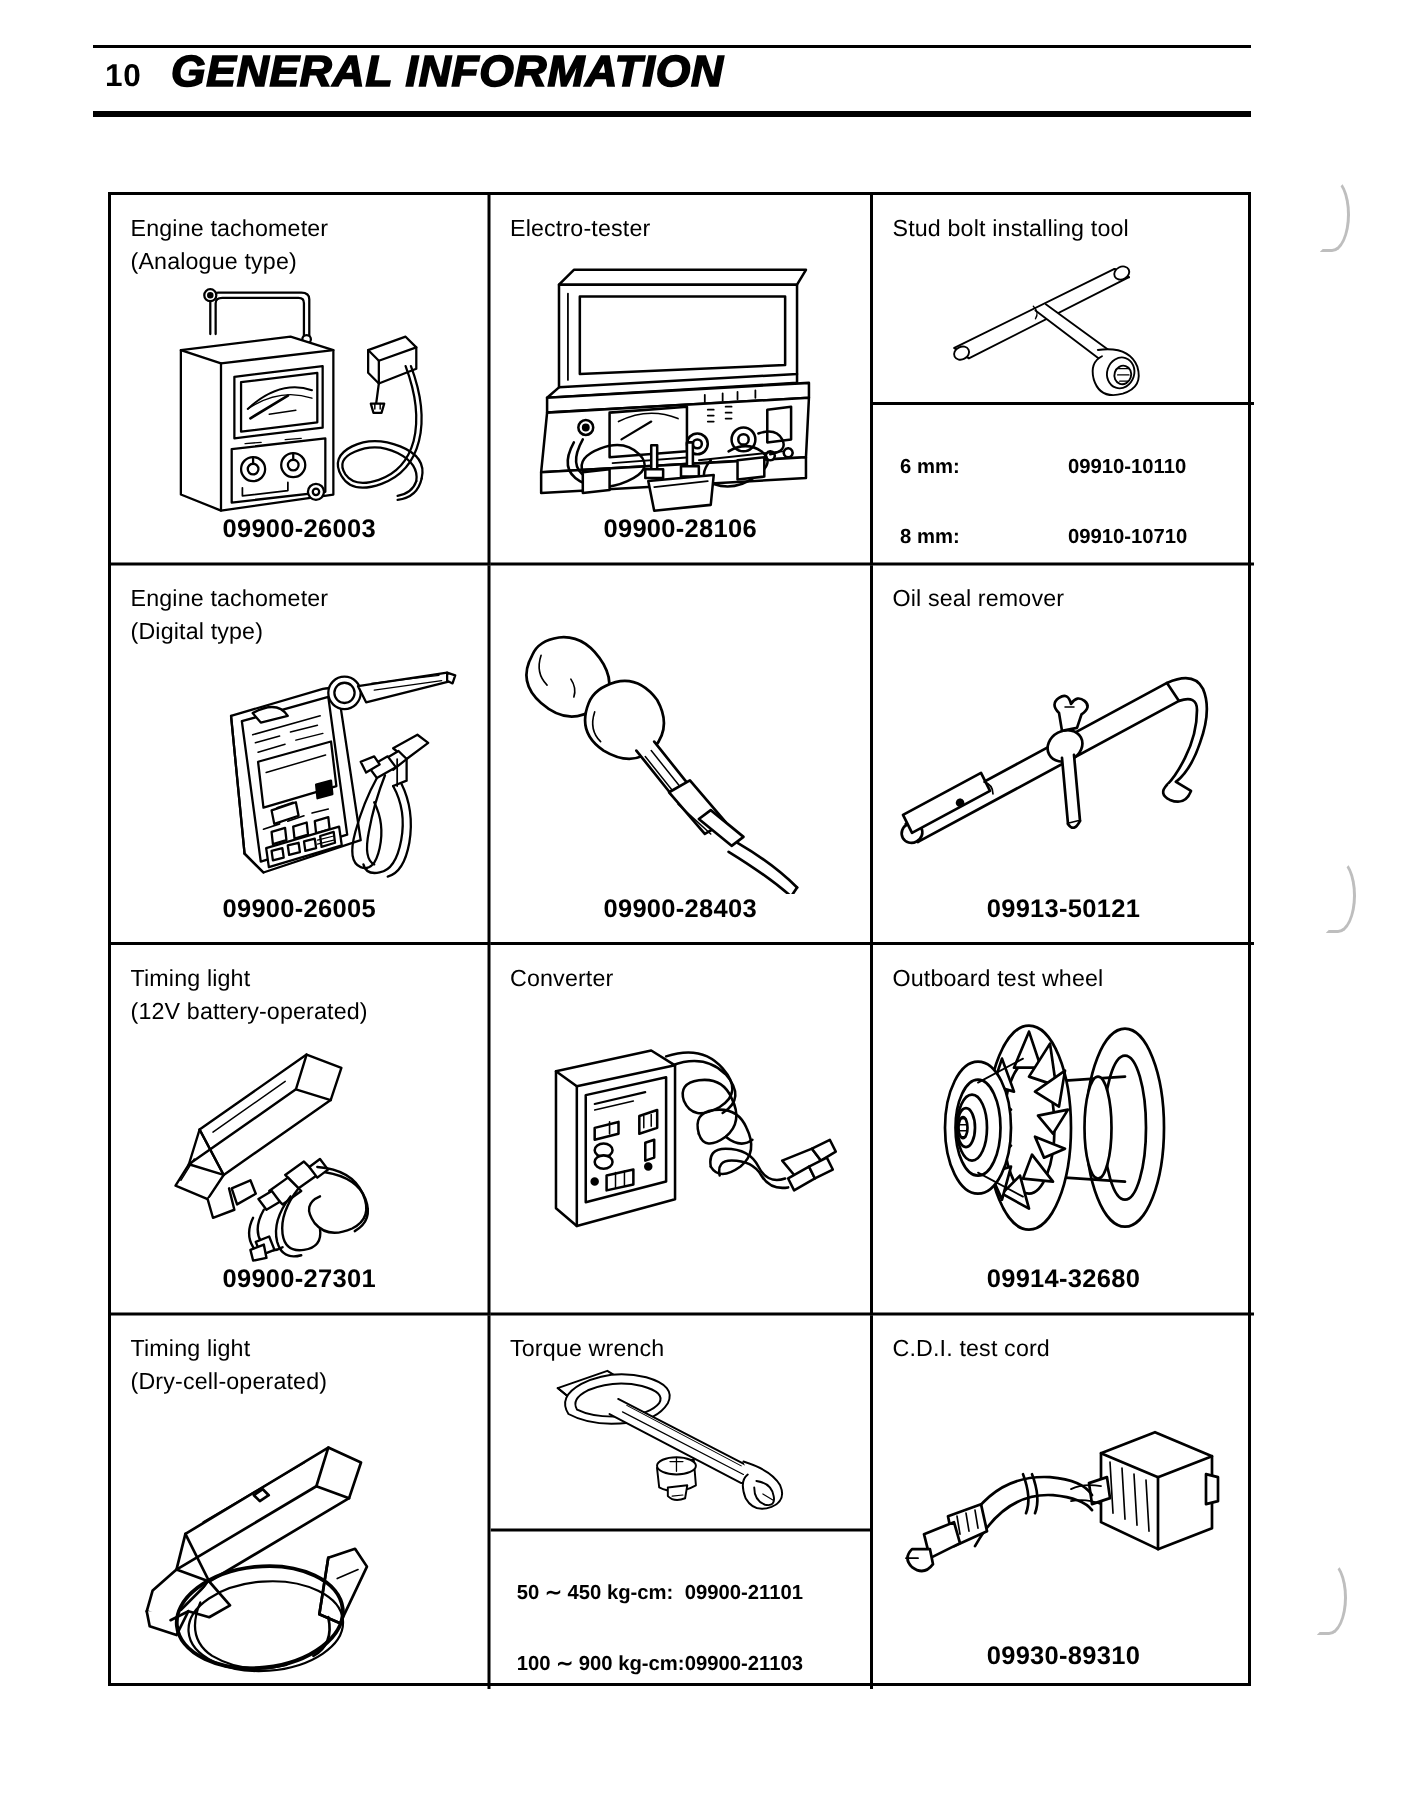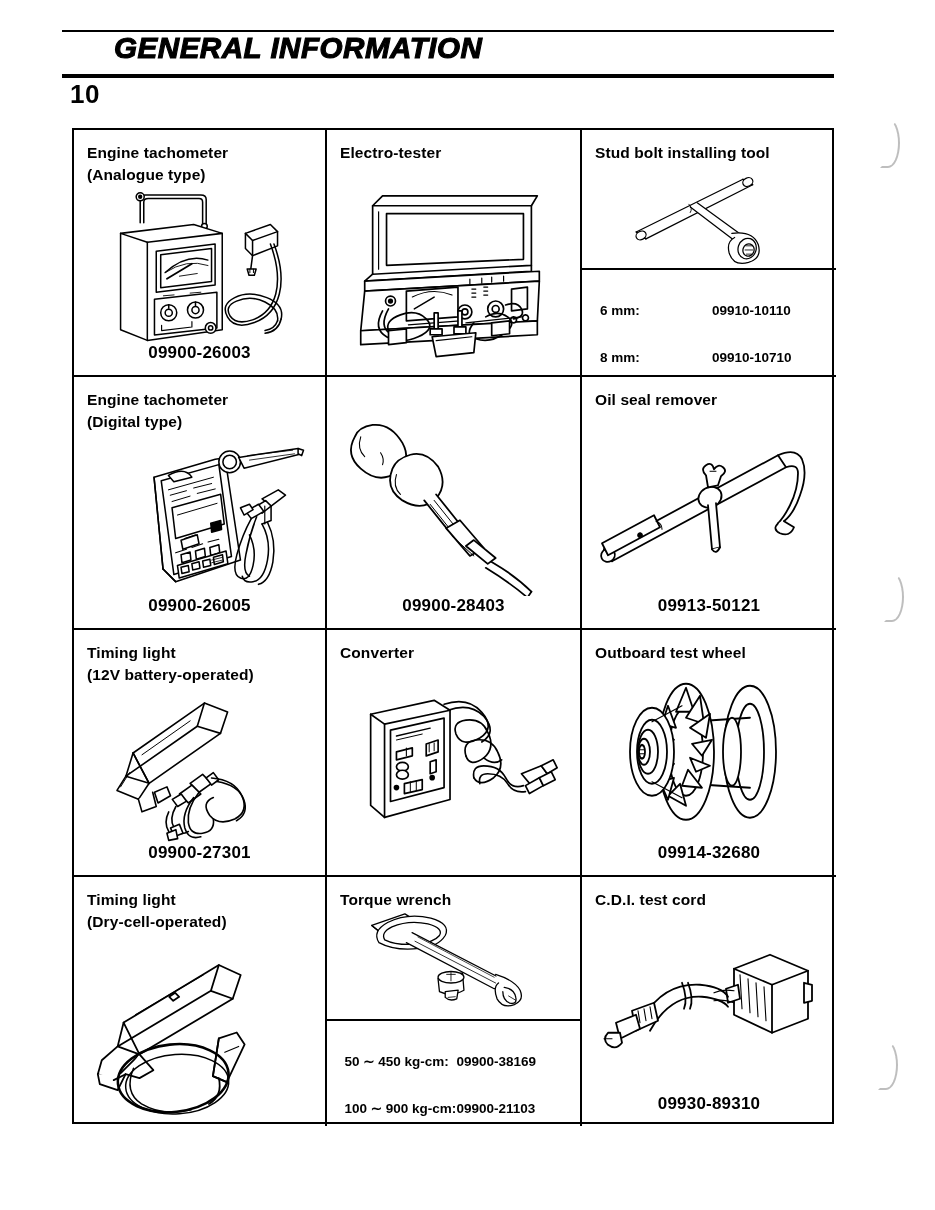--- a/index.html
+++ b/index.html
@@ -37,24 +37,23 @@
     left: 0;
     bottom: 0;
     width: 100%;
     height: 4px;
     background: #000;
   }
   #page-number {
     position: absolute;
     left: 8px;
     top: 9px;
-    font-size: 26px;
+    font-size: 21px;
     font-weight: bold;
     letter-spacing: 0.5px;
-    margin-top: 40px;
   }
   #page-title {
     position: absolute;
     left: 52px;
     top: 2px;
     font-size: 29px;
     font-weight: bold;
     font-style: italic;
     letter-spacing: 0.5px;
     -webkit-text-stroke: 1.1px #000;
@@ -83,21 +82,21 @@
     overflow: hidden;
     display: flex;
     flex-direction: column;
   }
   .tool-cell.col-last { border-right: none; }
   .tool-cell.row-last { border-bottom: none; }
 
   .tool-name {
     padding: 12px 0 0 13px;
     font-size: 15.5px;
-    font-weight: bold;
+    font-weight: normal;
     line-height: 1.45;
     white-space: pre-line;
     letter-spacing: 0.1px;
   }
   .tool-art {
     flex: 1 1 auto;
     position: relative;
     min-height: 0;
   }
   .tool-art svg {
@@ -265,20 +264,21 @@
           <path d="M132 132 L136 132 L136 155 L132 155 Z" fill="#fff"></path>
           <path d="M128 148 L140 148 L140 155 L128 155 Z" fill="#fff"></path>
 
           <path d="M62 152 L80 150 L80 164 L62 166 Z" fill="#fff"></path>
           <path d="M166 144 L184 142 L184 155 L166 157 Z" fill="#fff"></path>
           <path d="M106 158 L150 154 L148 174 L110 178 Z" fill="#fff"></path>
           <path d="M110 162 L146 158" stroke-width="1.2"></path>
         </g>
       </svg>
     </div>
+    <div class="tool-pn">09900-28106</div>
   </div>
 
   <div class="tool-cell col-last">
     <div class="tool-name">Stud bolt installing tool</div>
     <div class="tool-art">
       <svg viewBox="0 0 254 150" preserveAspectRatio="xMidYMid meet">
         <g fill="none" stroke="#000" stroke-width="1.8" stroke-linejoin="round" stroke-linecap="round">
 
           <path d="M22 98 L176 22 L190 30 L36 108 Z" fill="#fff"></path>
           <path d="M22 98 L36 108"></path>
@@ -618,21 +618,21 @@
           <ellipse cx="124" cy="92" rx="18" ry="8" fill="#fff"></ellipse>
           <path d="M118 88 L130 88 M124 85 L124 97" stroke-width="1.2"></path>
           <path d="M116 112 L134 110 L132 122 Q122 126 116 120 Z" fill="#fff"></path>
           <path d="M120 120 L130 119" stroke-width="1.1"></path>
         </g>
       </svg>
     </div>
     <div class="sub-split">
       <div class="sub-row">
         <span class="sub-key">50 ∼ 450 kg-cm:</span>
-        <span class="sub-val">09900-38169</span>
+        <span class="sub-val">09900-21101</span>
       </div>
       <div class="sub-row">
         <span class="sub-key">100 ∼ 900 kg-cm:</span>
         <span class="sub-val">09900-21103</span>
       </div>
     </div>
   </div>
 
   <div class="tool-cell col-last row-last">
     <div class="tool-name">C.D.I. test cord</div>

